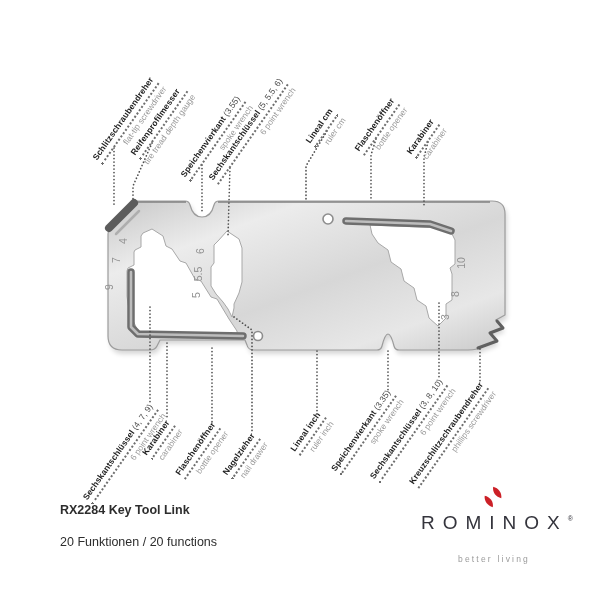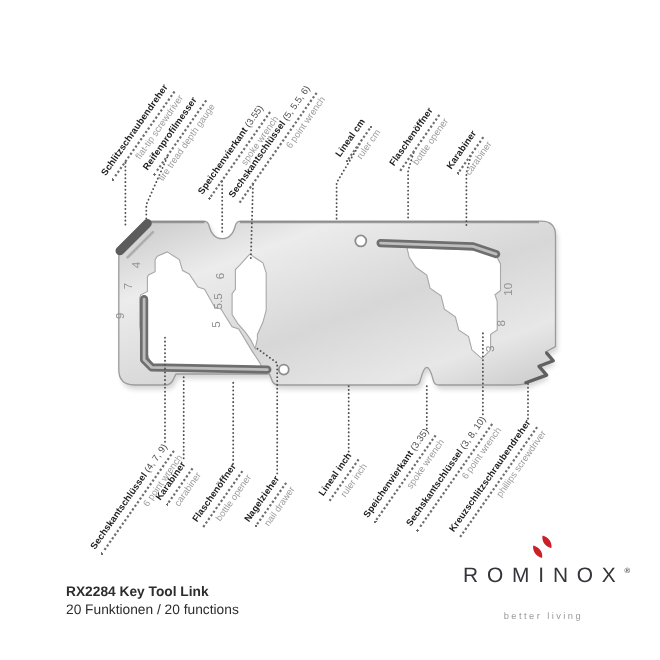--- a/index.html
+++ b/index.html
@@ -12,22 +12,22 @@
   .lbl .deline{display:block;border-bottom:2px dotted #6e6e6e;padding-bottom:1px;}
   .lbl .de{font-weight:bold;font-size:8.5px;color:#1c1c1c;letter-spacing:.1px;}
   .lbl .suffix{font-weight:normal;font-size:8.5px;color:#4a4a4a;}
   .lbl .en{display:block;text-align:right;font-size:8.5px;color:#9b9b9b;padding-top:1px;}
   .lbl.top{transform:rotate(-55deg);transform-origin:0 100%;}
   .lbl.bot{transform:rotate(-55deg);transform-origin:100% 0;text-align:right;}
   
   .eng{font-family:"Liberation Sans",sans-serif;font-size:10.5px;fill:#929292;}
   
   .footer{position:absolute;left:60px;top:503px;color:#2d2d2d;}
-  .footer .l1{font-weight:bold;font-size:12.5px;margin-top:28px;}
-  .footer .l2{font-size:12.5px;margin-top:2px;}
+  .footer .l1{font-weight:bold;font-size:12.5px;}
+  .footer .l2{font-size:12.5px;margin-top:18px;}
   
   .brand{position:absolute;left:405px;top:486px;width:176px;text-align:center;}
   .brand .glyph{display:inline-block;}
   .brand .word{font-size:19px;letter-spacing:8px;color:#34343c;margin-top:0px;text-indent:8px;}
   .brand .word sup{font-size:7px;letter-spacing:0;vertical-align:8px;}
   .brand .tag{font-size:8.5px;color:#9b9b9b;letter-spacing:2.2px;margin-top:20px;text-indent:2px;}
 </style>
 </head>
 <body>
 

